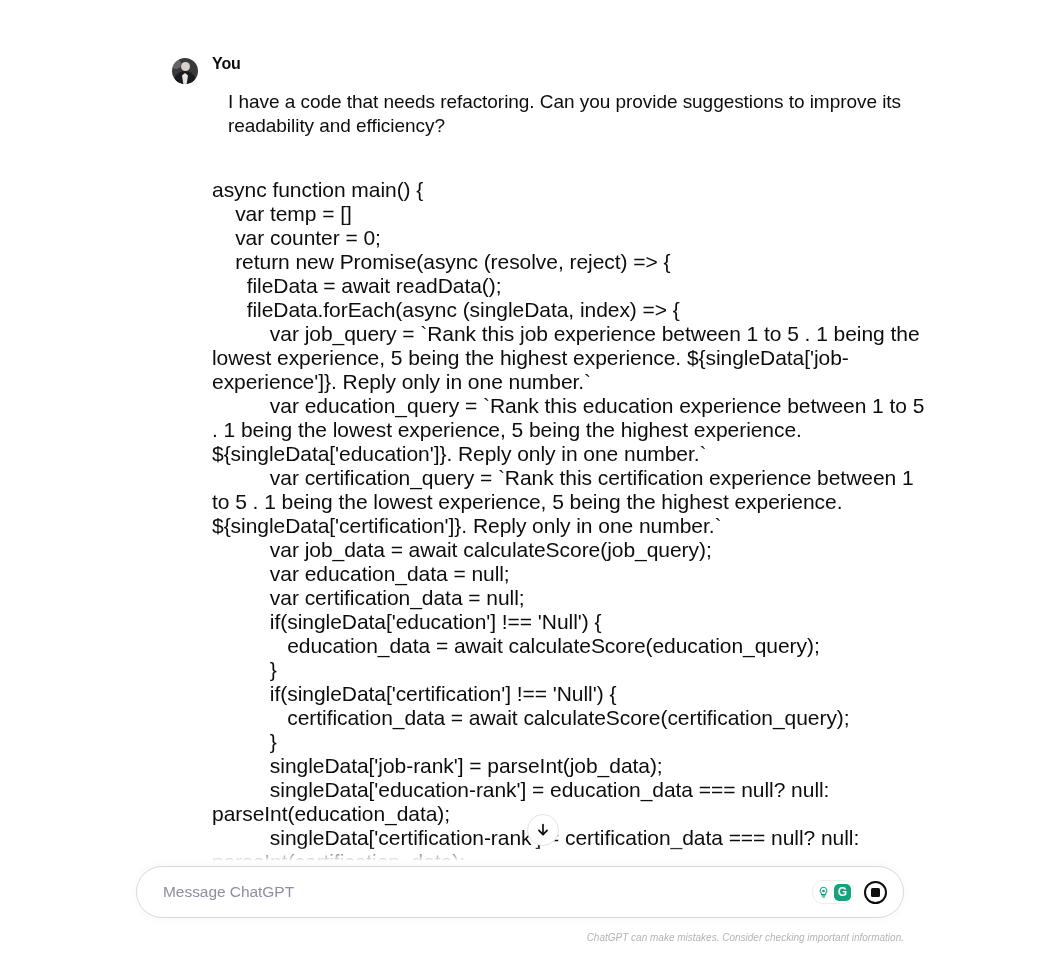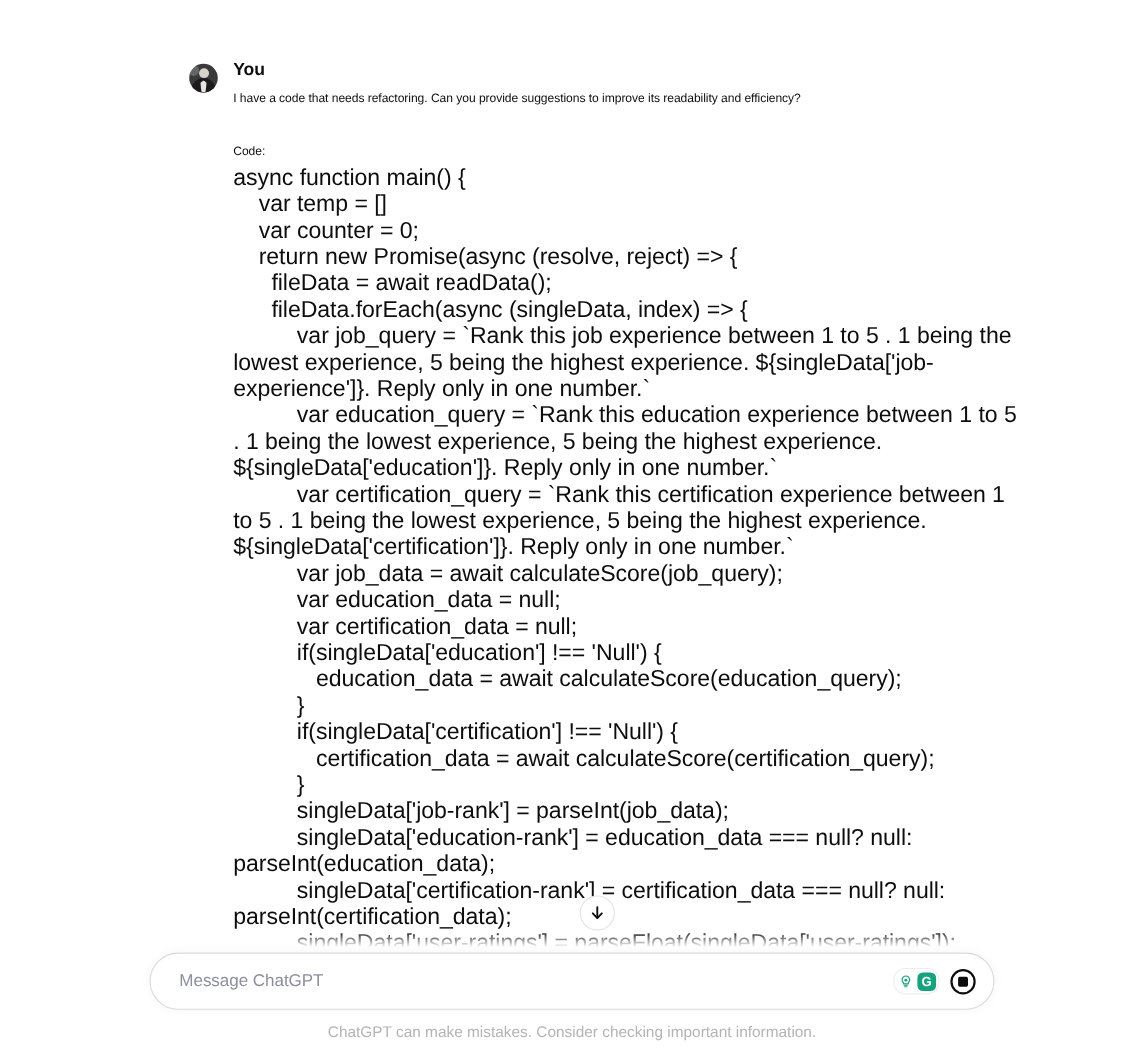--- a/index.html
+++ b/index.html
@@ -84,24 +84,24 @@
   .author {
     font-size: 16px;
     font-weight: bold;
     line-height: 20px;
     color: #0d0d0d;
     margin: 0 0 4px 0;
     letter-spacing: -0.1px;
   }
 
   .para {
-    font-size: 11px;
+    font-size: 19px;
     line-height: 24px;
     color: #0d0d0d;
-    margin: 0;
+    margin: 16px;
     letter-spacing: -0.05px;
     word-wrap: break-word;
   }
 
   .spacer {
     height: 24px;
   }
 
   .codeblock {
     font-size: 21px;
@@ -233,25 +233,26 @@
   .stop-sq {
     width: 9px;
     height: 9px;
     border-radius: 1.5px;
     background: #0d0d0d;
   }
 
   .disclaimer {
     width: 768px;
     margin: 13px auto 0 auto;
-    text-align: center;
-    font-size: 14px;
+    text-align: right;
+    font-size: 10px;
     line-height: 14px;
     color: #b4b4b4;
     letter-spacing: 0px;
+    font-style: italic;
   }
 </style>
 </head>
 <body>
 
 <div class="thread">
 
   <div class="message">
 
     <div class="avatar">
@@ -261,21 +262,20 @@
       <div class="ph-light"></div>
     </div>
 
     <div class="msg-body">
       <div class="author">You</div>
 
       <p class="para">I have a code that needs refactoring. Can you provide suggestions to improve its readability and efficiency?</p>
 
       <div class="spacer"></div>
 
-      <p class="para">Code:</p>
 
       <div class="codeblock">async function main() {
     var temp = []
     var counter = 0;
     return new Promise(async (resolve, reject) =&gt; {
       fileData = await readData();
       fileData.forEach(async (singleData, index) =&gt; {
           var job_query = `Rank this job experience between 1 to 5 . 1 being the lowest experience, 5 being the highest experience. ${singleData['job-experience']}. Reply only in one number.`
           var education_query = `Rank this education experience between 1 to 5 . 1 being the lowest experience, 5 being the highest experience. ${singleData['education']}. Reply only in one number.`
           var certification_query = `Rank this certification experience between 1 to 5 . 1 being the lowest experience, 5 being the highest experience. ${singleData['certification']}. Reply only in one number.`

